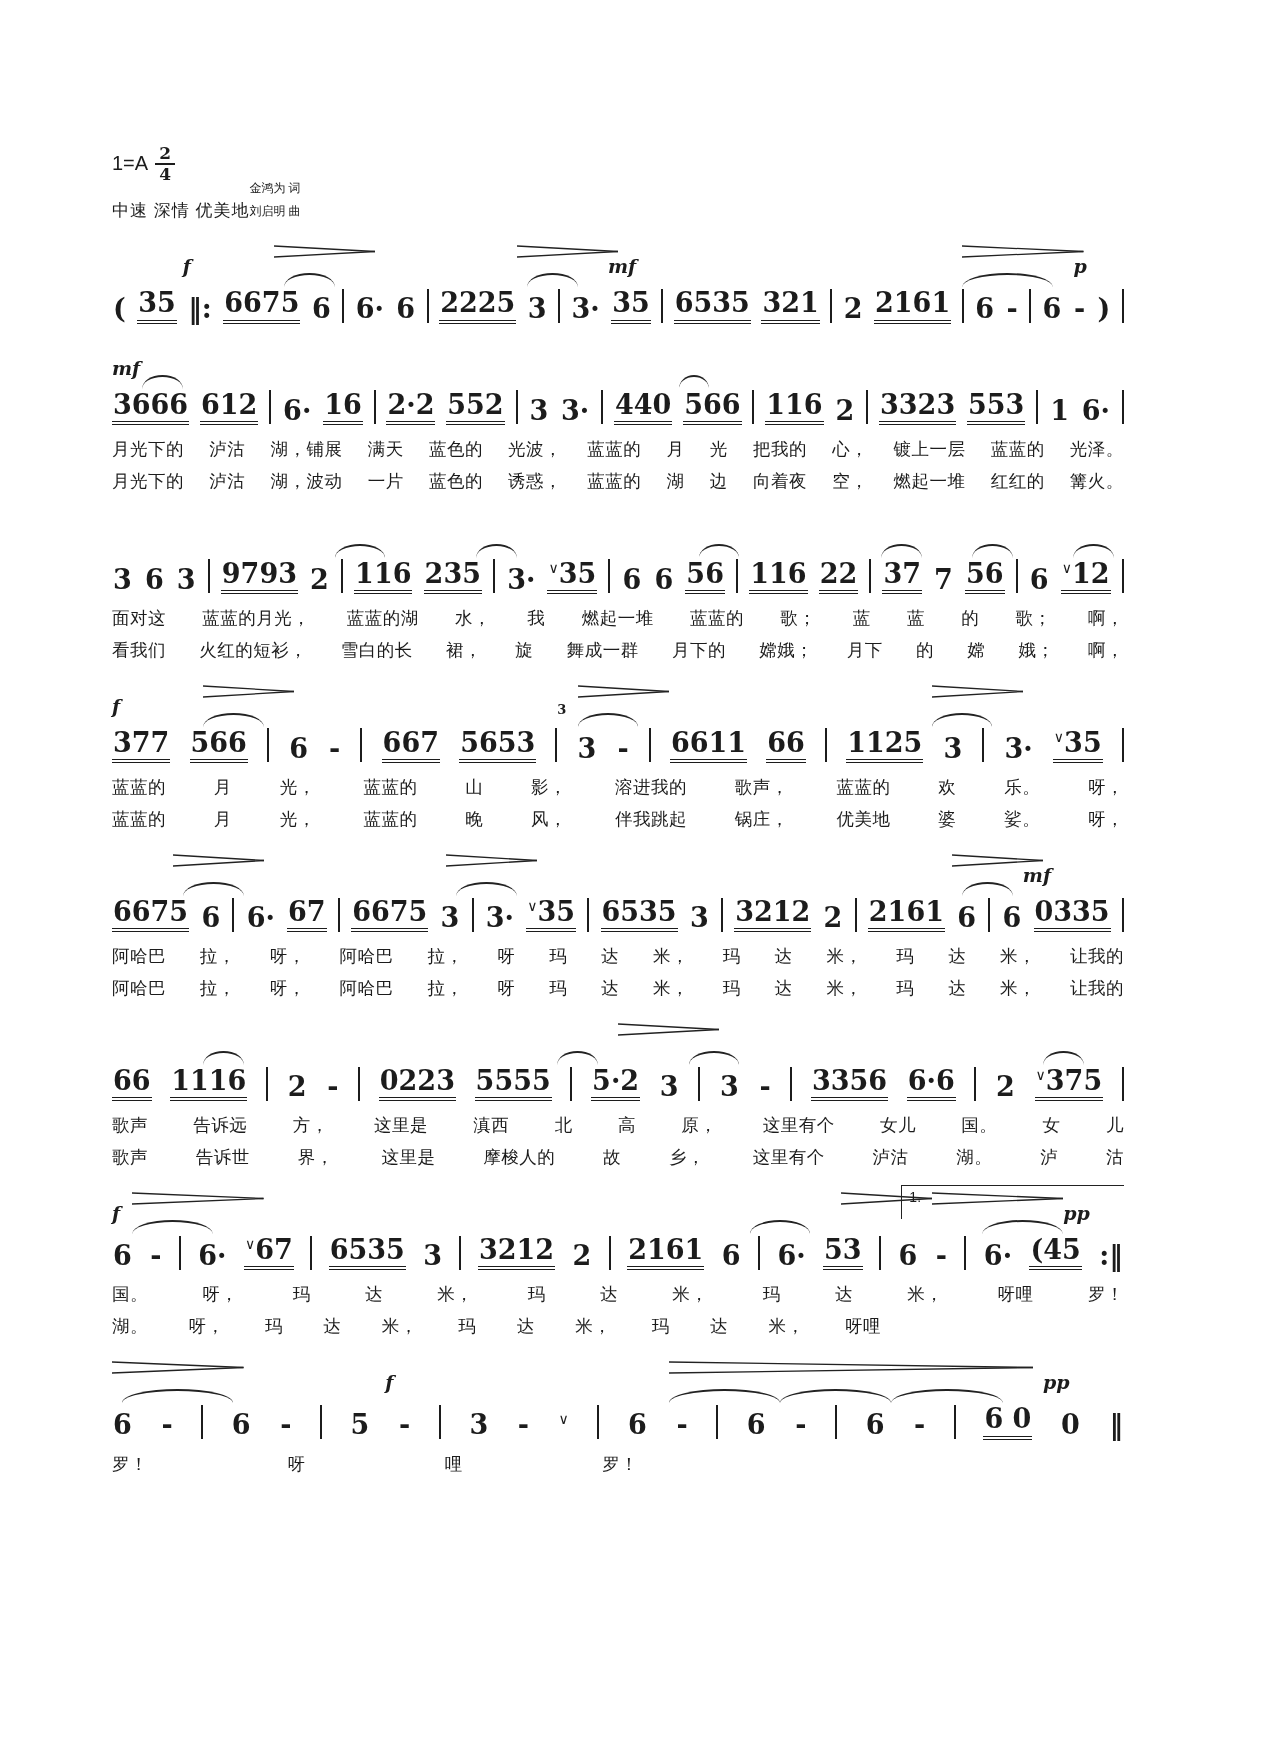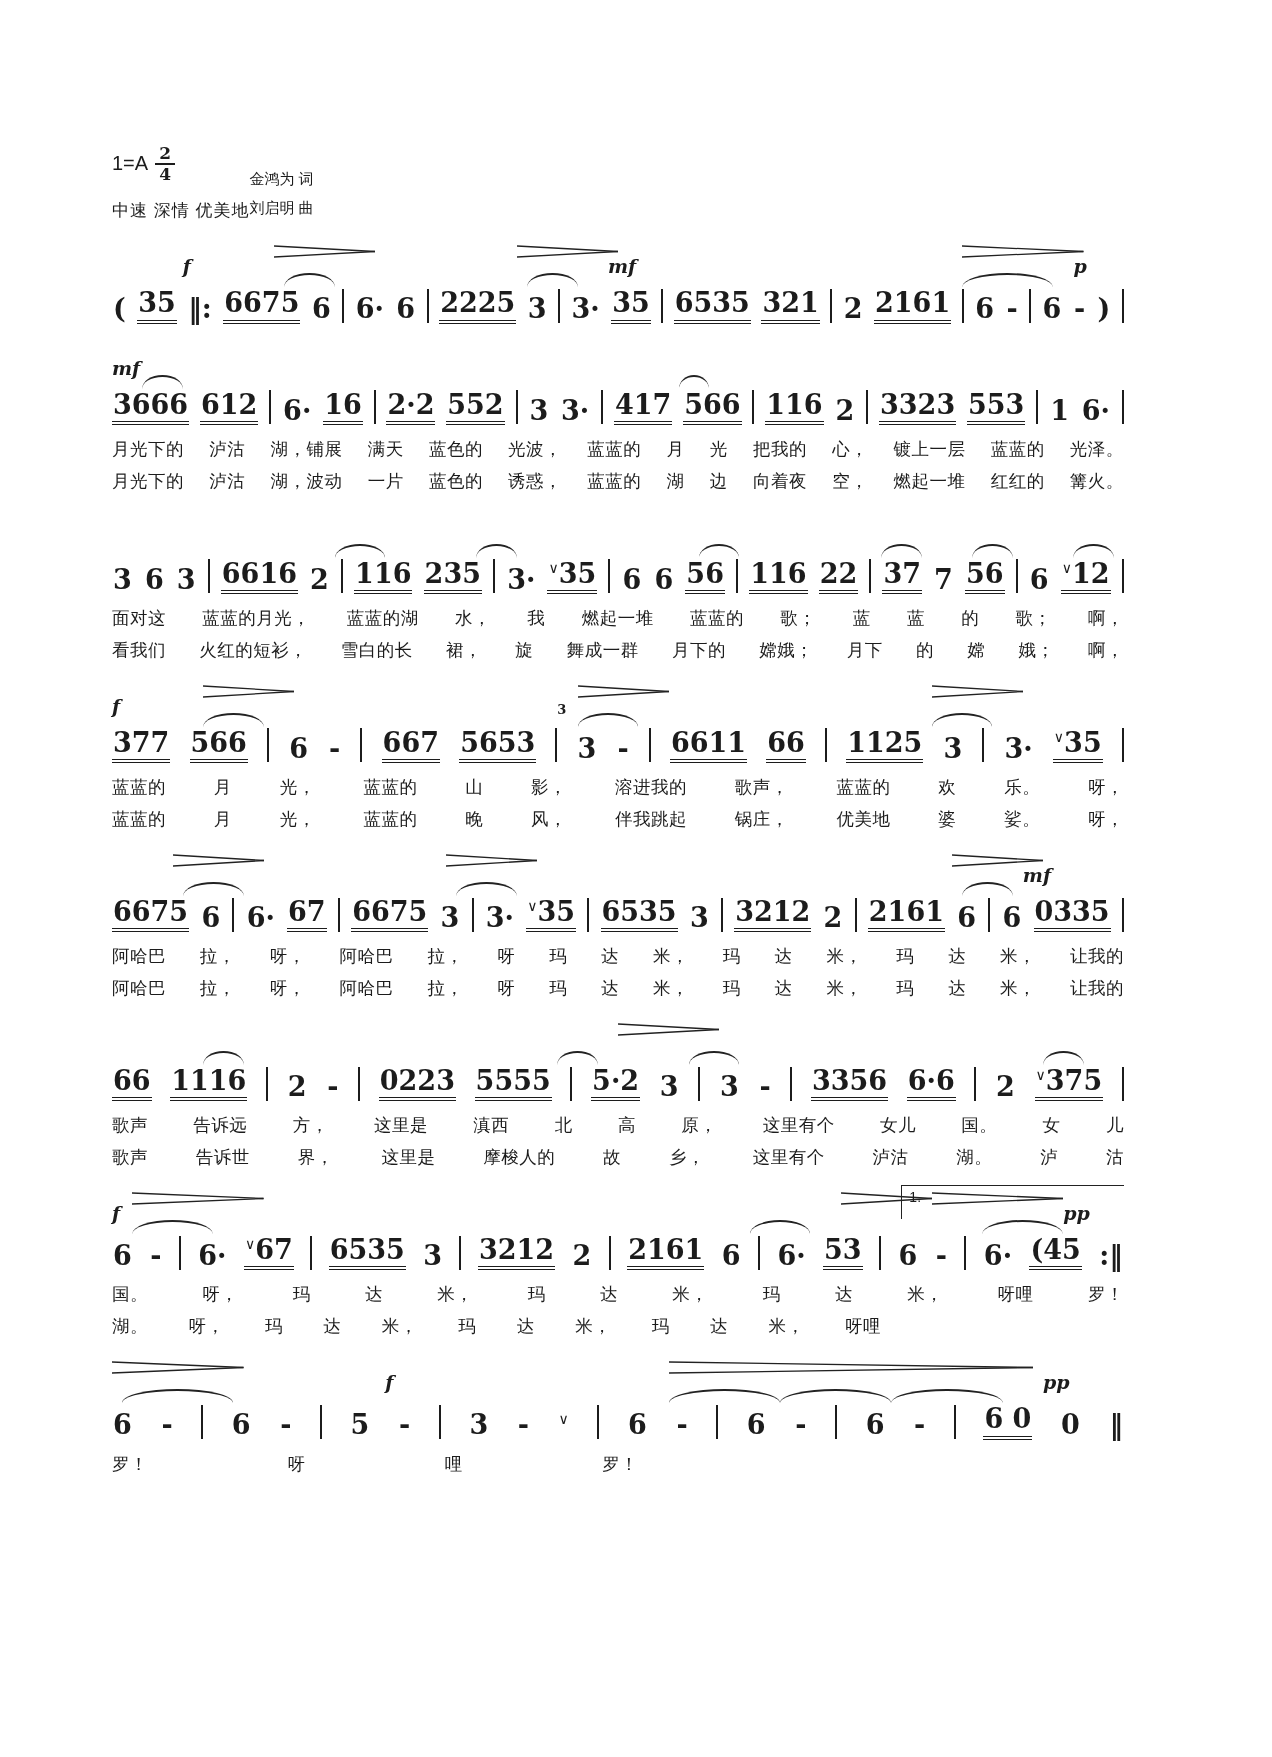--- a/index.html
+++ b/index.html
@@ -14,21 +14,21 @@
     font-family:"DejaVu Sans","Liberation Sans",sans-serif;
   }
   .header-row{display:flex;justify-content:flex-start;margin-top:18px;}
   .key-block{font-size:20px;}
   .key-line{display:flex;align-items:center;gap:7px;font-weight:500;}
   .fraction{display:inline-flex;flex-direction:column;align-items:center;
     font-weight:700;font-size:17px;line-height:1.1;font-family:"DejaVu Serif",serif;}
   .fraction .num{border-bottom:2px solid #1c1c1c;padding:0 4px;}
   .fraction .den{padding:0 4px;}
   .tempo{font-size:17px;margin-top:16px;letter-spacing:1px;}
-  .credits{text-align:right;font-size:15px;line-height:1.9;align-self:flex-end;}
+  .credits{text-align:right;font-size:12px;line-height:1.9;align-self:flex-end;font-family:Liberation Serif, serif;}
   .score{margin-top:4px;}
   .system{position:relative;margin-top:20px;}
   .marks{position:relative;height:46px;}
   .dyn{position:absolute;top:13px;font-family:"DejaVu Serif",serif;
     font-style:italic;font-weight:700;font-size:19px;}
   .dyn.small{font-size:13px;font-style:normal;top:20px;}
   .hairpin{position:absolute;top:3px;height:13px;}
   .hairpin svg{display:block;width:100%;height:100%;}
   .arc{position:absolute;top:31px;height:12px;border-top:2px solid #222;
     border-radius:50% 50% 0 0 / 100% 100% 0 0;}
@@ -137,21 +137,21 @@
           <div class="bar"></div>
           <span class="tok">6·</span>
           <span class="tok beam">16</span>
           <div class="bar"></div>
           <span class="tok beam">2·2</span>
           <span class="tok beam">552</span>
           <div class="bar"></div>
           <span class="tok">3</span>
           <span class="tok">3·</span>
           <div class="bar"></div>
-          <span class="tok beam">417</span>
+          <span class="tok beam">440</span>
           <span class="tok beam">566</span>
           <div class="bar"></div>
           <span class="tok beam">116</span>
           <span class="tok">2</span>
           <div class="bar"></div>
           <span class="tok beam">3323</span>
           <span class="tok beam">553</span>
           <div class="bar"></div>
           <span class="tok">1</span>
           <span class="tok">6·</span>
@@ -197,21 +197,21 @@
           <div class="arc" style="left: 58%; width: 4%;"></div>
           <div class="arc" style="left: 76%; width: 4%;"></div>
           <div class="arc" style="left: 85%; width: 4%;"></div>
           <div class="arc" style="left: 95%; width: 4%;"></div>
         </div>
         <div class="notes">
           <span class="tok">3</span>
           <span class="tok">6</span>
           <span class="tok">3</span>
           <div class="bar"></div>
-          <span class="tok beam">6616</span>
+          <span class="tok beam">9793</span>
           <span class="tok">2</span>
           <div class="bar"></div>
           <span class="tok beam">116</span>
           <span class="tok beam">235</span>
           <div class="bar"></div>
           <span class="tok">3·</span>
           <span class="tok beam"><sup class="breath">∨</sup>35</span>
           <div class="bar"></div>
           <span class="tok">6</span>
           <span class="tok">6</span>

